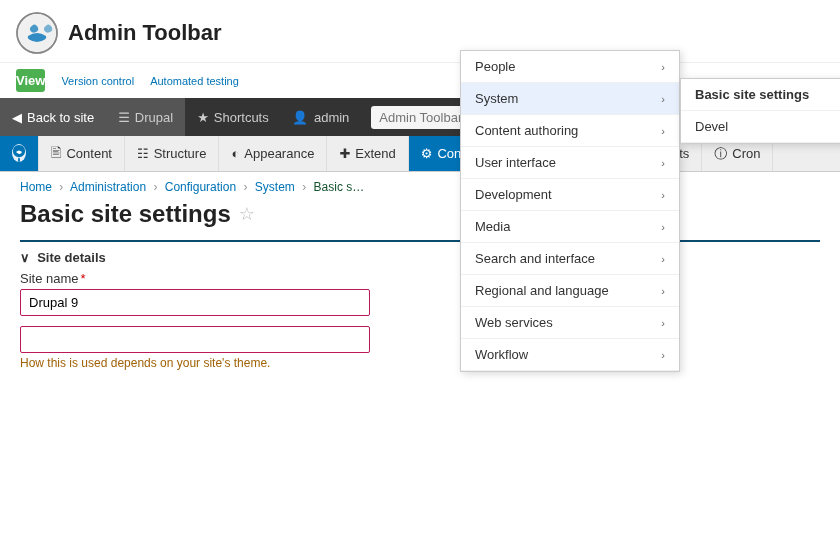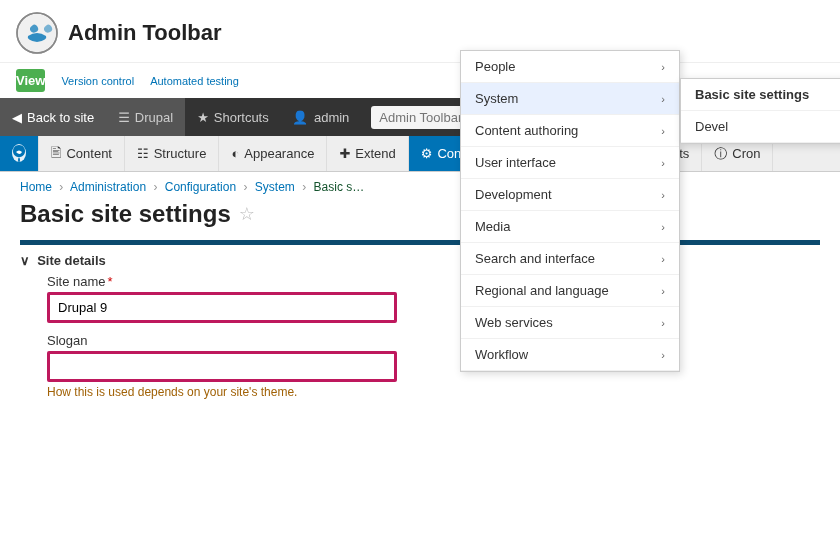--- a/index.html
+++ b/index.html
@@ -140,34 +140,34 @@
     .main-content {
       padding: 0 20px;
       background: #fff;
       position: relative;
     }
     .section-collapse {
       font-size: 13px;
       font-weight: bold;
       color: #333;
       padding: 8px 0 6px 0;
-      border-top: 5px solid #0c4a6e;
+      border-top: 2px solid #0c4a6e;
       cursor: pointer;
     }
     .section-collapse .arrow { margin-right: 4px; }
-    .form-group { margin-bottom: 10px; margin-left: 27px; }
+    .form-group { margin-bottom: 10px; }
     .form-label {
       font-size: 13px;
       color: #333;
       margin-bottom: 3px;
       display: block;
     }
     .form-label .required { color: #c00; margin-left: 2px; }
     .form-input {
-      border: 3px solid #be185d;
+      border: 1px solid #be185d;
       padding: 5px 8px;
       font-size: 13px;
       width: 350px;
       border-radius: 2px;
     }
     .form-hint {
       font-size: 12px;
       color: #a16207;
       margin-top: 3px;
     }
@@ -334,21 +334,20 @@
   </div>
 
   <div class="form-group">
     <label class="form-label">
       <span>Site name</span><span class="required">*</span>
     </label>
     <input type="text" class="form-input" value="Drupal 9" style="">
   </div>
 
   <div class="form-group">
-    <label class="form-label">Slogan</label>
     <input type="text" class="form-input" style="">
     <div class="form-hint">How this is used depends on your site's theme.</div>
   </div>
 
   <div class="dropdown-container">
     <div class="dropdown-main">
       <div class="dropdown-item">
         <span>People</span>
         <span class="chevron">›</span>
       </div>

